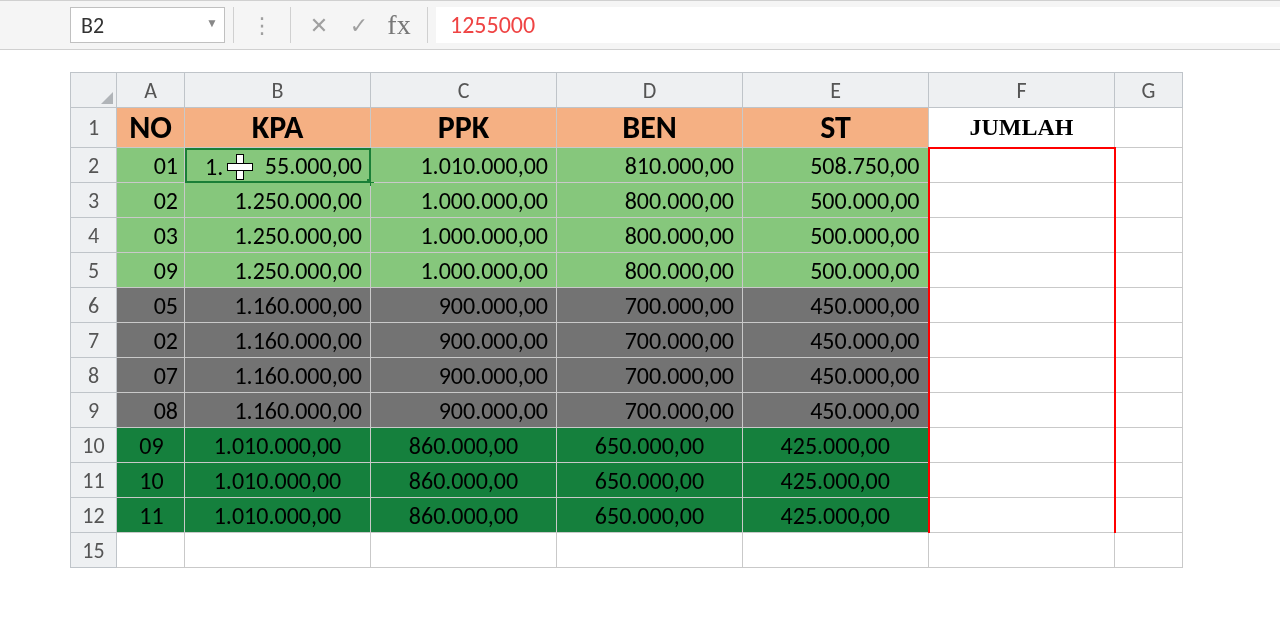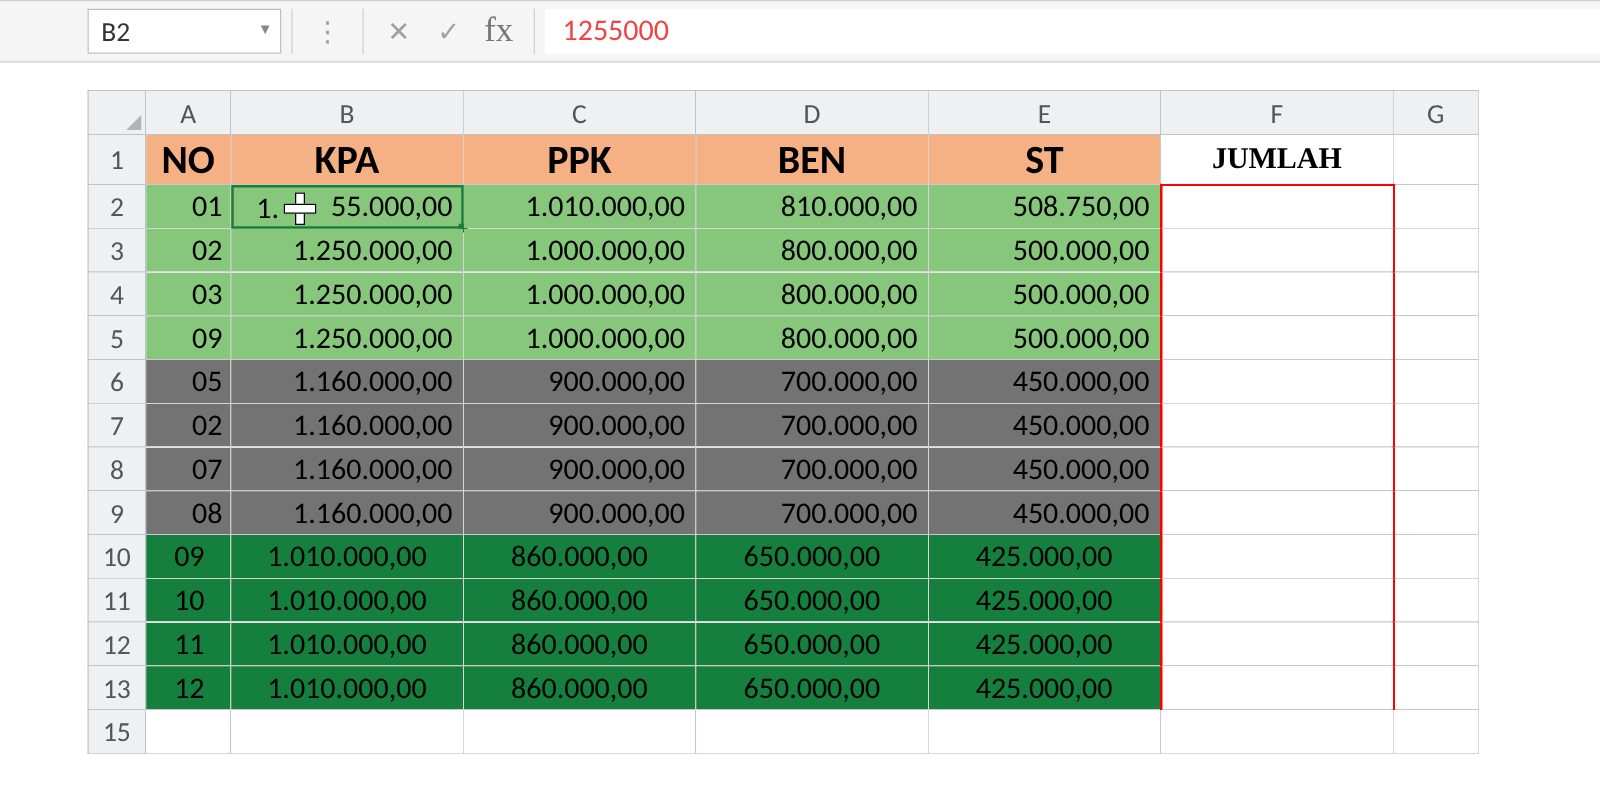--- a/index.html
+++ b/index.html
@@ -246,30 +246,20 @@
         <tr>
           <td class="rowhead">12</td>
           <td class="blue noC">11</td>
           <td class="blue num">1.010.000,00</td>
           <td class="blue num">860.000,00</td>
           <td class="blue num">650.000,00</td>
           <td class="blue num">425.000,00</td>
           <td class="redLeft redRight"></td>
           <td></td>
         </tr>
-        <tr>
-          <td class="rowhead">13</td>
-          <td class="blue noC">12</td>
-          <td class="blue num">1.010.000,00</td>
-          <td class="blue num">860.000,00</td>
-          <td class="blue num">650.000,00</td>
-          <td class="blue num">425.000,00</td>
-          <td class="redLeft redRight"></td>
-          <td></td>
-        </tr>
       </tbody>
 
   <tbody>
 
   <tr>
     <td class="rowhead">15</td>
     <td></td>
     <td></td>
     <td></td>
     <td></td>

